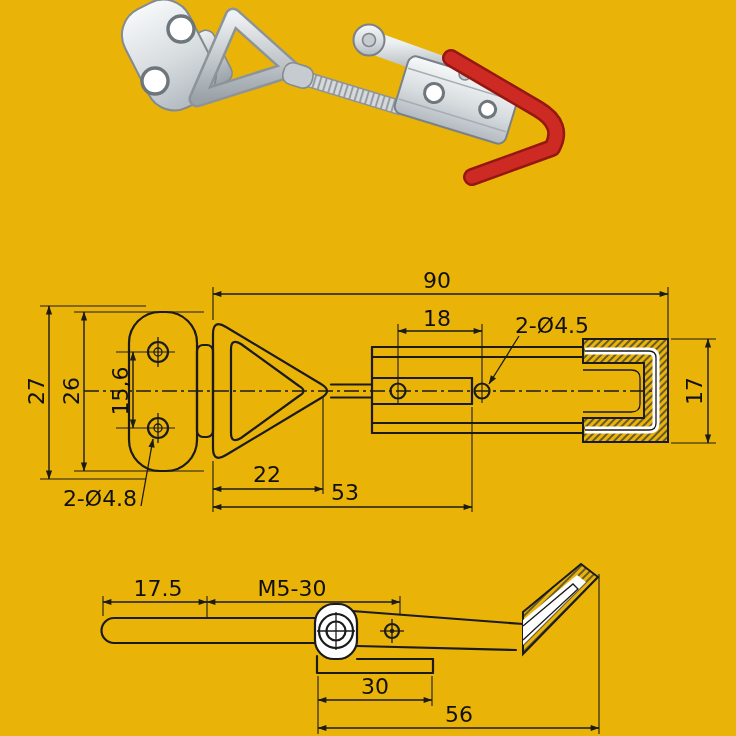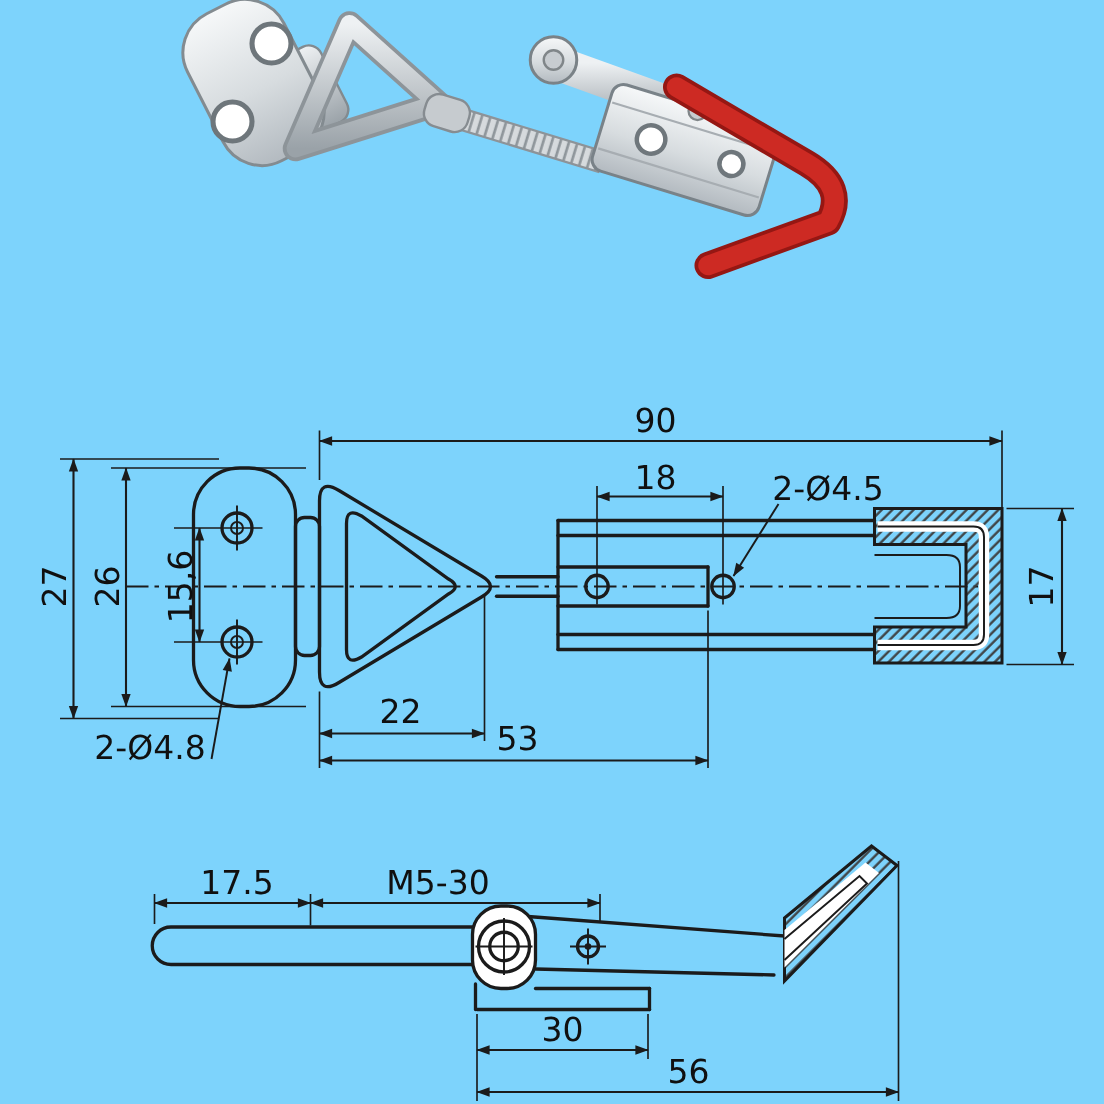--- a/index.html
+++ b/index.html
@@ -1,16 +1,16 @@
 <!DOCTYPE html>
 <html><head>
 <meta charset="utf-8">
 <style>
   html,body{margin:0;padding:0;background:#ffffff;}
-  .stage{position:relative;width:736px;height:736px;background:#7dd3fc;overflow:hidden;
+  .stage{position:relative;width:736px;height:736px;background:#eab308;overflow:hidden;
          font-family:"DejaVu Sans",sans-serif;}
   svg{display:block;}
   .obj{stroke:#1b1b1b;stroke-width:2.2;fill:none;stroke-linecap:round;}
   .thin{stroke:#1b1b1b;stroke-width:1.3;fill:none;}
   .dim{stroke:#1b1b1b;stroke-width:1.4;fill:none;}
   .ext{stroke:#1b1b1b;stroke-width:1.1;fill:none;}
   .cl{stroke:#1b1b1b;stroke-width:1.3;fill:none;stroke-dasharray:15 4 3 4;}
   .lbl{font-family:"DejaVu Sans",sans-serif;font-size:22px;fill:#101010;}
 </style>
 </head>

